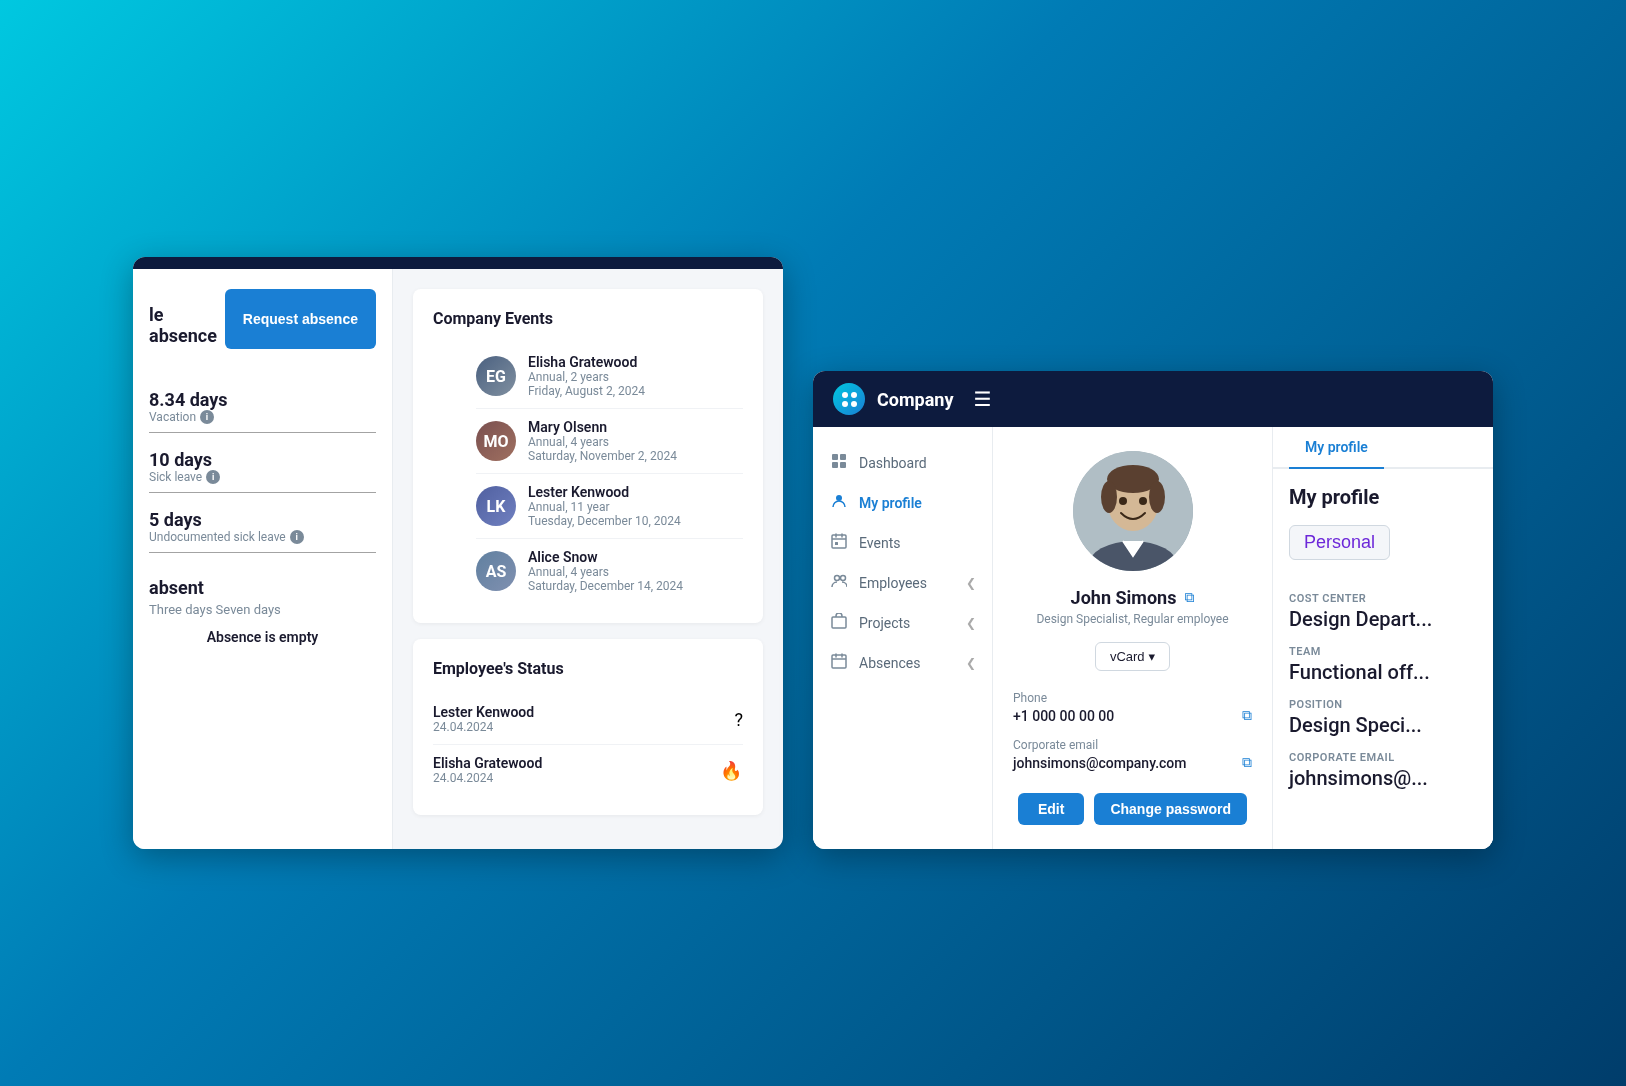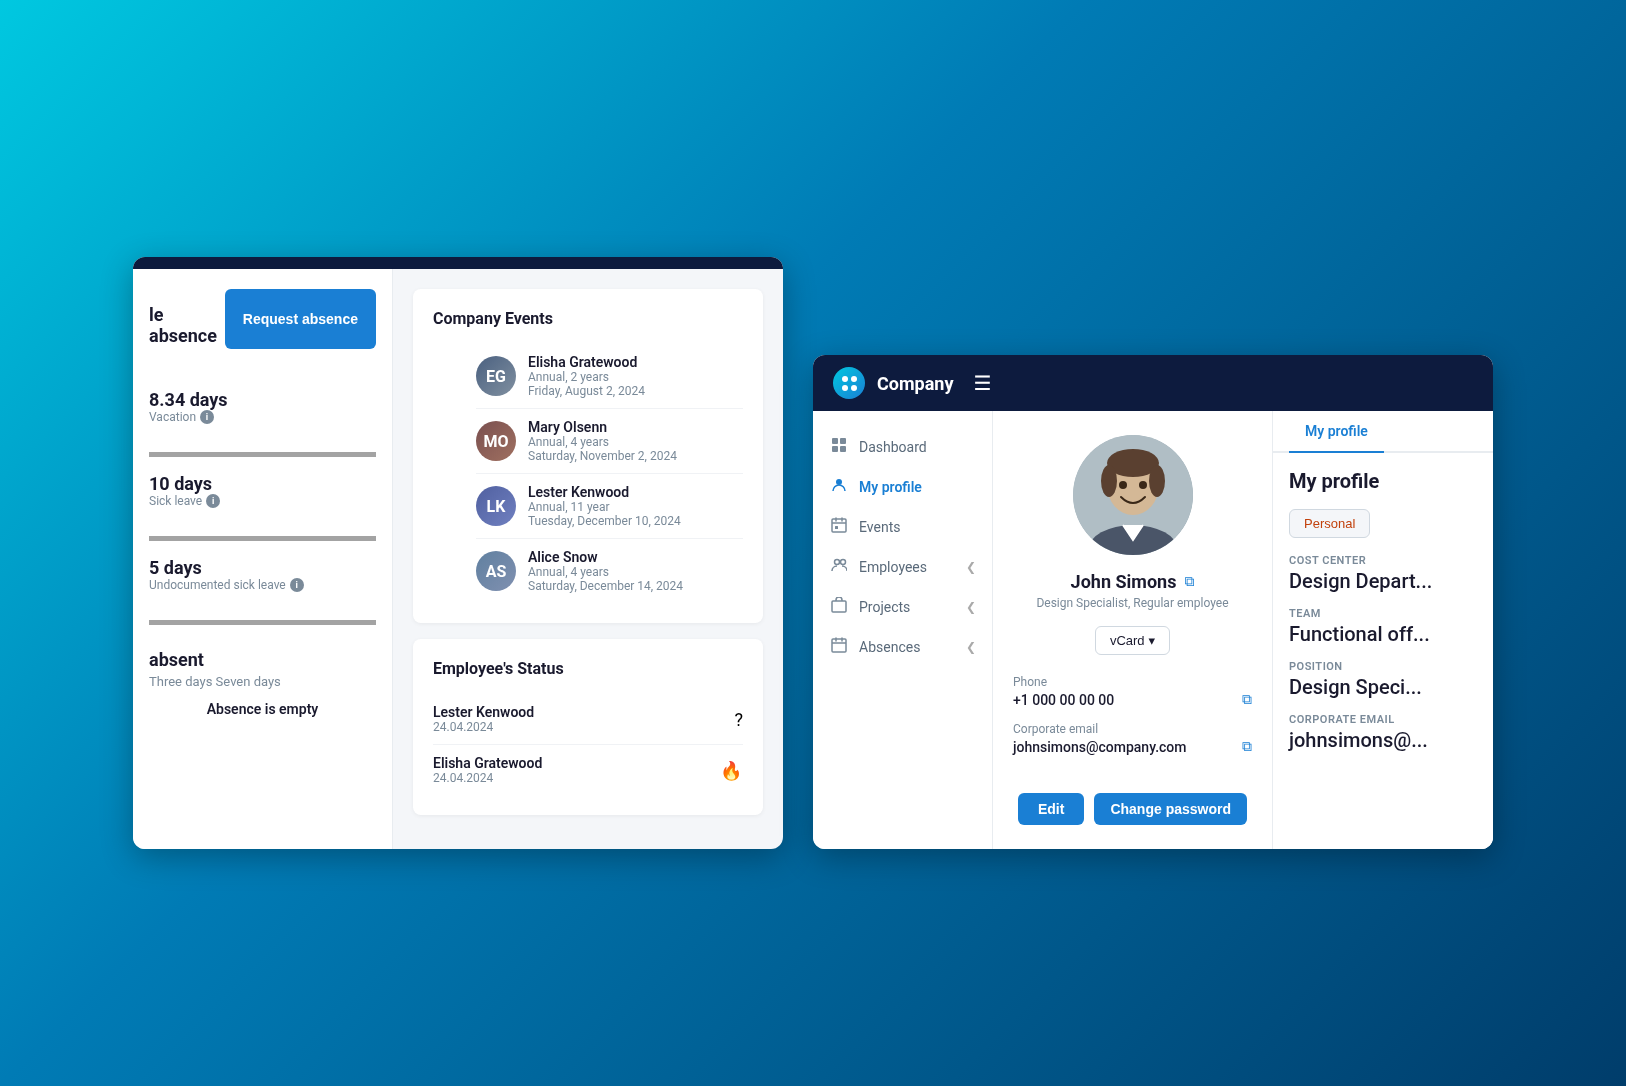--- a/index.html
+++ b/index.html
@@ -64,22 +64,22 @@
       padding: 22px 18px;
       font-size: 14px;
       font-weight: 600;
       cursor: pointer;
       margin-bottom: 24px;
       white-space: nowrap;
     }
 
     .leave-item {
       margin-bottom: 16px;
-      padding-bottom: 28px;
-      border-bottom: 5px solid #a3a3a3;
+      padding-bottom: 8px;
+      border-bottom: 1px solid #a3a3a3;
     }
 
     .leave-days {
       font-size: 18px;
       font-weight: 700;
       color: #1a1a2e;
     }
 
     .leave-type {
       font-size: 12px;
@@ -394,21 +394,21 @@
 
     .contact-value {
       font-size: 14px;
       color: #1a1a2e;
       font-weight: 500;
     }
 
     .action-buttons {
       display: flex;
       gap: 10px;
-      margin-top: 24px;
+      margin-top: 8px;
     }
 
     .edit-btn {
       background: #1a7fd4;
       color: #fff;
       border: none;
       border-radius: 6px;
       padding: 8px 20px;
       font-size: 14px;
       font-weight: 600;
@@ -458,24 +458,24 @@
       font-weight: 700;
       color: #1a1a2e;
       margin-bottom: 16px;
     }
 
     .personal-tab-btn {
       background: #f4f6f9;
       border: 1px solid #d0d8e0;
       border-radius: 6px;
       padding: 6px 14px;
-      font-size: 13px;
-      color: #c2410c;
+      font-size: 18px;
+      color: #6d28d9;
       cursor: pointer;
-      margin-bottom: 16px;
+      margin-bottom: 32px;
     }
 
     .detail-field {
       margin-bottom: 14px;
     }
 
     .detail-field-label {
       font-size: 11px;
       color: #7a8a99;
       margin-bottom: 2px;

